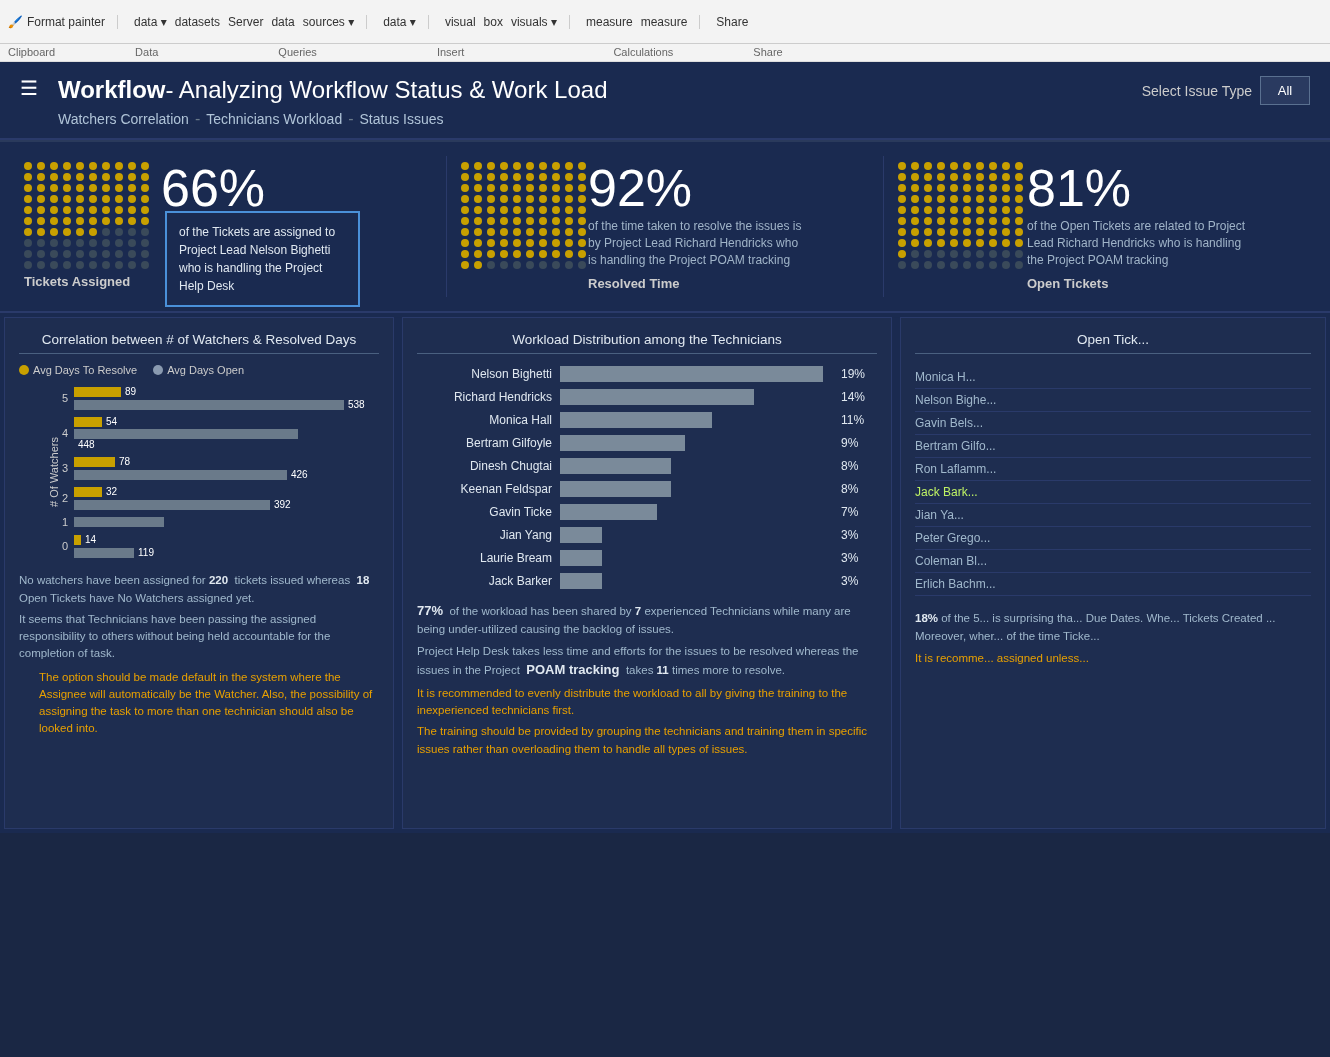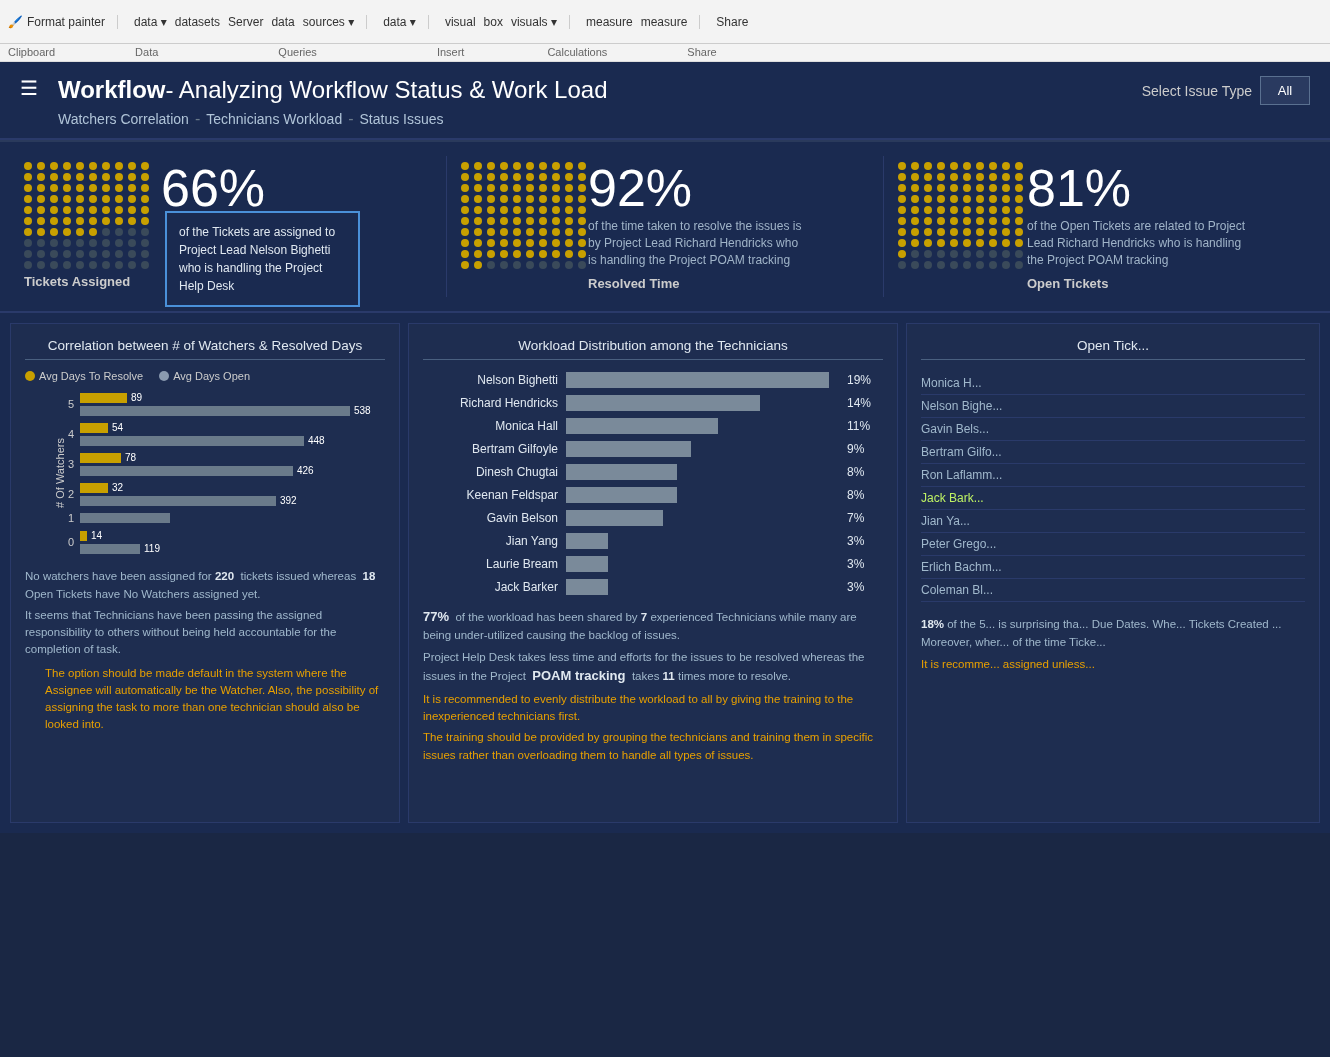--- a/index.html
+++ b/index.html
@@ -78,21 +78,21 @@
     <div class="toolbar-item">
       <span>Share</span>
     </div>
   </div>
 </div>
 <div class="toolbar-bottom">
   <span>Clipboard</span>
   <span style="margin-left:40px">Data</span>
   <span style="margin-left:80px">Queries</span>
   <span style="margin-left:80px">Insert</span>
-  <span style="margin-left:43px">Calculations</span>
+  <span style="margin-left:109px">Calculations</span>
   <span style="margin-left:40px">Share</span>
 </div>
 
 <div class="header" style="background:#1a2a50; padding: 14px 20px 10px 20px; border-bottom: 2px solid #2a3a6a;">
   <div style="display:flex;align-items:flex-start;gap:10px;">
     <span class="hamburger">☰</span>
     <div>
       <div>
         <span style="font-size:24px;font-weight:700;color:#fff;">Workflow</span><span style="font-size:24px;font-weight:300;color:#fff;">- Analyzing Workflow Status &amp; Work Load</span>
       </div>
@@ -441,21 +441,21 @@
         <div style="width: 8px; height: 8px; border-radius: 50%; background: rgb(58, 74, 90);"></div>
     </div>
     <div>
       <div style="font-size:52px;font-weight:300;color:#fff;line-height:1;">81%</div>
       <div style="font-size:12px;color:#a0b4c8;margin-top:4px;line-height:1.4;max-width:220px;">of the Open Tickets are related to Project Lead Richard Hendricks who is handling the Project POAM tracking</div>
       <div style="font-size:13px;color:#ccc;font-weight:600;margin-top:8px;">Open Tickets</div>
     </div>
   </div>
 </div>
 
-<div style="display:flex;gap:0;padding:6px;background:#1a2a50;min-height:520px;">
+<div style="display:flex;gap:0;background:#1a2a50;min-height:520px;">
 
   <div style="flex:0 0 390px;background:#1e2d50;border:1px solid #2a3a6a;margin:4px;padding:14px;overflow:hidden;">
     <div style="font-size:13.5px;color:#e0e8f0;text-align:center;margin-bottom:6px;">Correlation between # of Watchers &amp; Resolved Days</div>
     <div style="border-bottom:1px solid #4a6080;margin-bottom:10px;"></div>
 
     <div style="display:flex;gap:16px;margin-bottom:10px;">
       <div style="display:flex;align-items:center;gap:4px;">
         <div style="width:10px;height:10px;border-radius:50%;background:#c8a000;"></div>
         <span style="font-size:11px;color:#ccc;">Avg Days To Resolve</span>
       </div>
@@ -482,21 +482,21 @@
         </div>
       </div>
 
       <div style="display:flex;align-items:center;margin-bottom:6px;">
         <span style="width:14px;font-size:11px;color:#ccc;text-align:right;margin-right:6px;">4</span>
         <div style="flex:1;">
           <div style="display:flex;align-items:center;margin-bottom:2px;">
             <div style="width:28px;height:10px;background:#c8a000;"></div>
             <span style="font-size:10px;color:#fff;margin-left:4px;">54</span>
           </div>
-          <div style="display:flex;align-items:center;">
+          <div style="display:flex;align-items:flex-start;flex-direction:column;">
             <div style="width:224px;height:10px;background:#6a7a8a;"></div>
             <span style="font-size:10px;color:#fff;margin-left:4px;">448</span>
           </div>
         </div>
       </div>
 
       <div style="display:flex;align-items:center;margin-bottom:6px;">
         <span style="width:14px;font-size:11px;color:#ccc;text-align:right;margin-right:6px;">3</span>
         <div style="flex:1;">
           <div style="display:flex;align-items:center;margin-bottom:2px;">
@@ -596,21 +596,21 @@
         <span style="font-size:12px;color:#e0e8f0;width:36px;margin-left:4px;">8%</span>
       </div>
       <div style="display:flex;align-items:center;margin-bottom:7px;">
         <span style="width:135px;text-align:right;font-size:12px;color:#e0e8f0;margin-right:8px;">Keenan Feldspar</span>
         <div style="flex:1;height:16px;background:transparent;">
           <div style="width:40%;height:100%;background:#7a8a9a;"></div>
         </div>
         <span style="font-size:12px;color:#e0e8f0;width:36px;margin-left:4px;">8%</span>
       </div>
       <div style="display:flex;align-items:center;margin-bottom:7px;">
-        <span style="width:135px;text-align:right;font-size:12px;color:#e0e8f0;margin-right:8px;">Gavin Belson</span>
+        <span style="width:135px;text-align:right;font-size:12px;color:#e0e8f0;margin-right:8px;">Gavin Ticke</span>
         <div style="flex:1;height:16px;background:transparent;">
           <div style="width:35%;height:100%;background:#7a8a9a;"></div>
         </div>
         <span style="font-size:12px;color:#e0e8f0;width:36px;margin-left:4px;">7%</span>
       </div>
       <div style="display:flex;align-items:center;margin-bottom:7px;">
         <span style="width:135px;text-align:right;font-size:12px;color:#e0e8f0;margin-right:8px;">Jian Yang</span>
         <div style="flex:1;height:16px;background:transparent;">
           <div style="width:15%;height:100%;background:#7a8a9a;"></div>
         </div>
@@ -646,22 +646,22 @@
 
     <div>
       <div style="font-size:12px;color:#a0b8cc;padding:4px 0;border-bottom:1px solid #2a3a6a;">Monica H...</div>
       <div style="font-size:12px;color:#a0b8cc;padding:4px 0;border-bottom:1px solid #2a3a6a;">Nelson Bighe...</div>
       <div style="font-size:12px;color:#a0b8cc;padding:4px 0;border-bottom:1px solid #2a3a6a;">Gavin Bels...</div>
       <div style="font-size:12px;color:#a0b8cc;padding:4px 0;border-bottom:1px solid #2a3a6a;">Bertram Gilfo...</div>
       <div style="font-size:12px;color:#a0b8cc;padding:4px 0;border-bottom:1px solid #2a3a6a;">Ron Laflamm...</div>
       <div style="font-size:12px;color:#bef264;padding:4px 0;border-bottom:1px solid #2a3a6a;">Jack Bark...</div>
       <div style="font-size:12px;color:#a0b8cc;padding:4px 0;border-bottom:1px solid #2a3a6a;">Jian Ya...</div>
       <div style="font-size:12px;color:#a0b8cc;padding:4px 0;border-bottom:1px solid #2a3a6a;">Peter Grego...</div>
+      <div style="font-size:12px;color:#a0b8cc;padding:4px 0;border-bottom:1px solid #2a3a6a;">Coleman Bl...</div>
       <div style="font-size:12px;color:#a0b8cc;padding:4px 0;border-bottom:1px solid #2a3a6a;">Erlich Bachm...</div>
-      <div style="font-size:12px;color:#a0b8cc;padding:4px 0;border-bottom:1px solid #2a3a6a;">Coleman Bl...</div>
     </div>
 
     <div style="font-size:11.5px;color:#a0b8cc;line-height:1.5;margin-top:14px;">
       <p><strong style="color:#e0e8f0;">18%</strong> of the 5... is surprising tha... Due Dates. Whe... Tickets Created ... Moreover, wher... of the time Ticke...</p>
       <p style="color:#e8a000;margin-top:5px;">It is recomme... assigned unless...</p>
     </div>
   </div>
 </div>
 
 </body></html>

